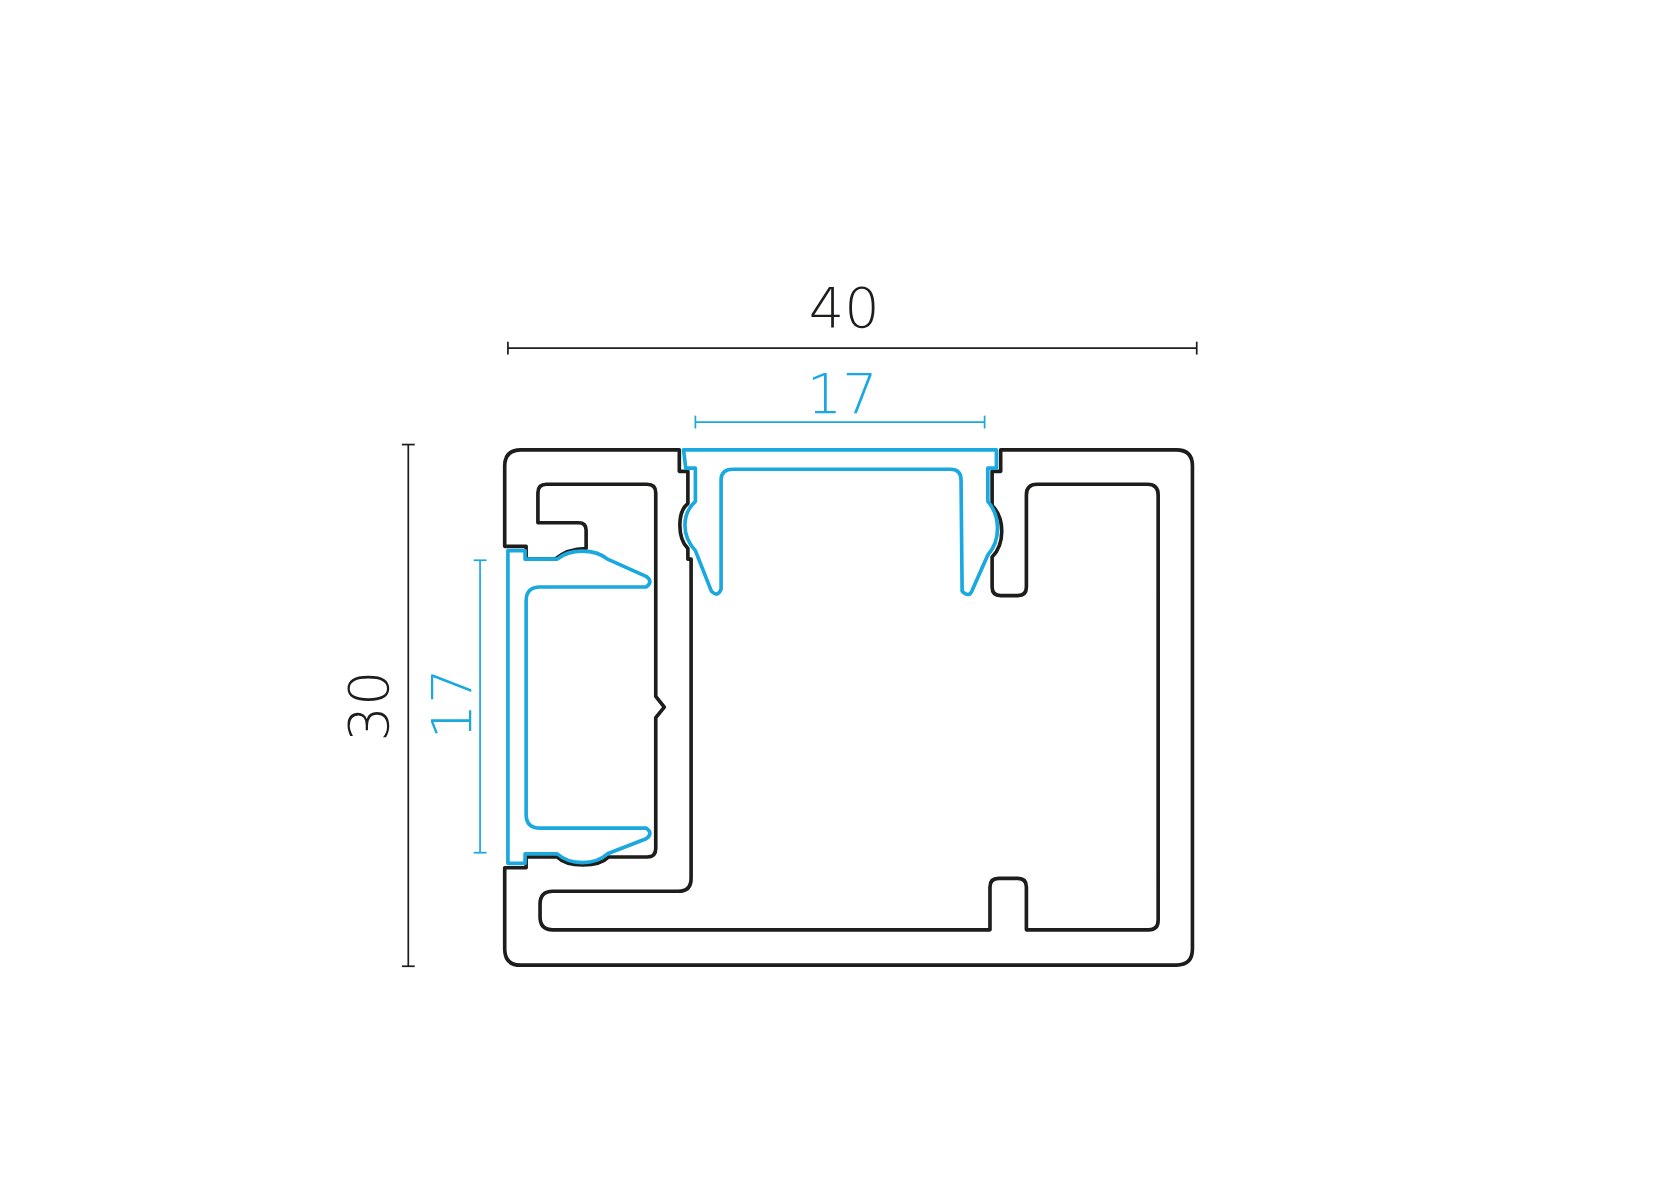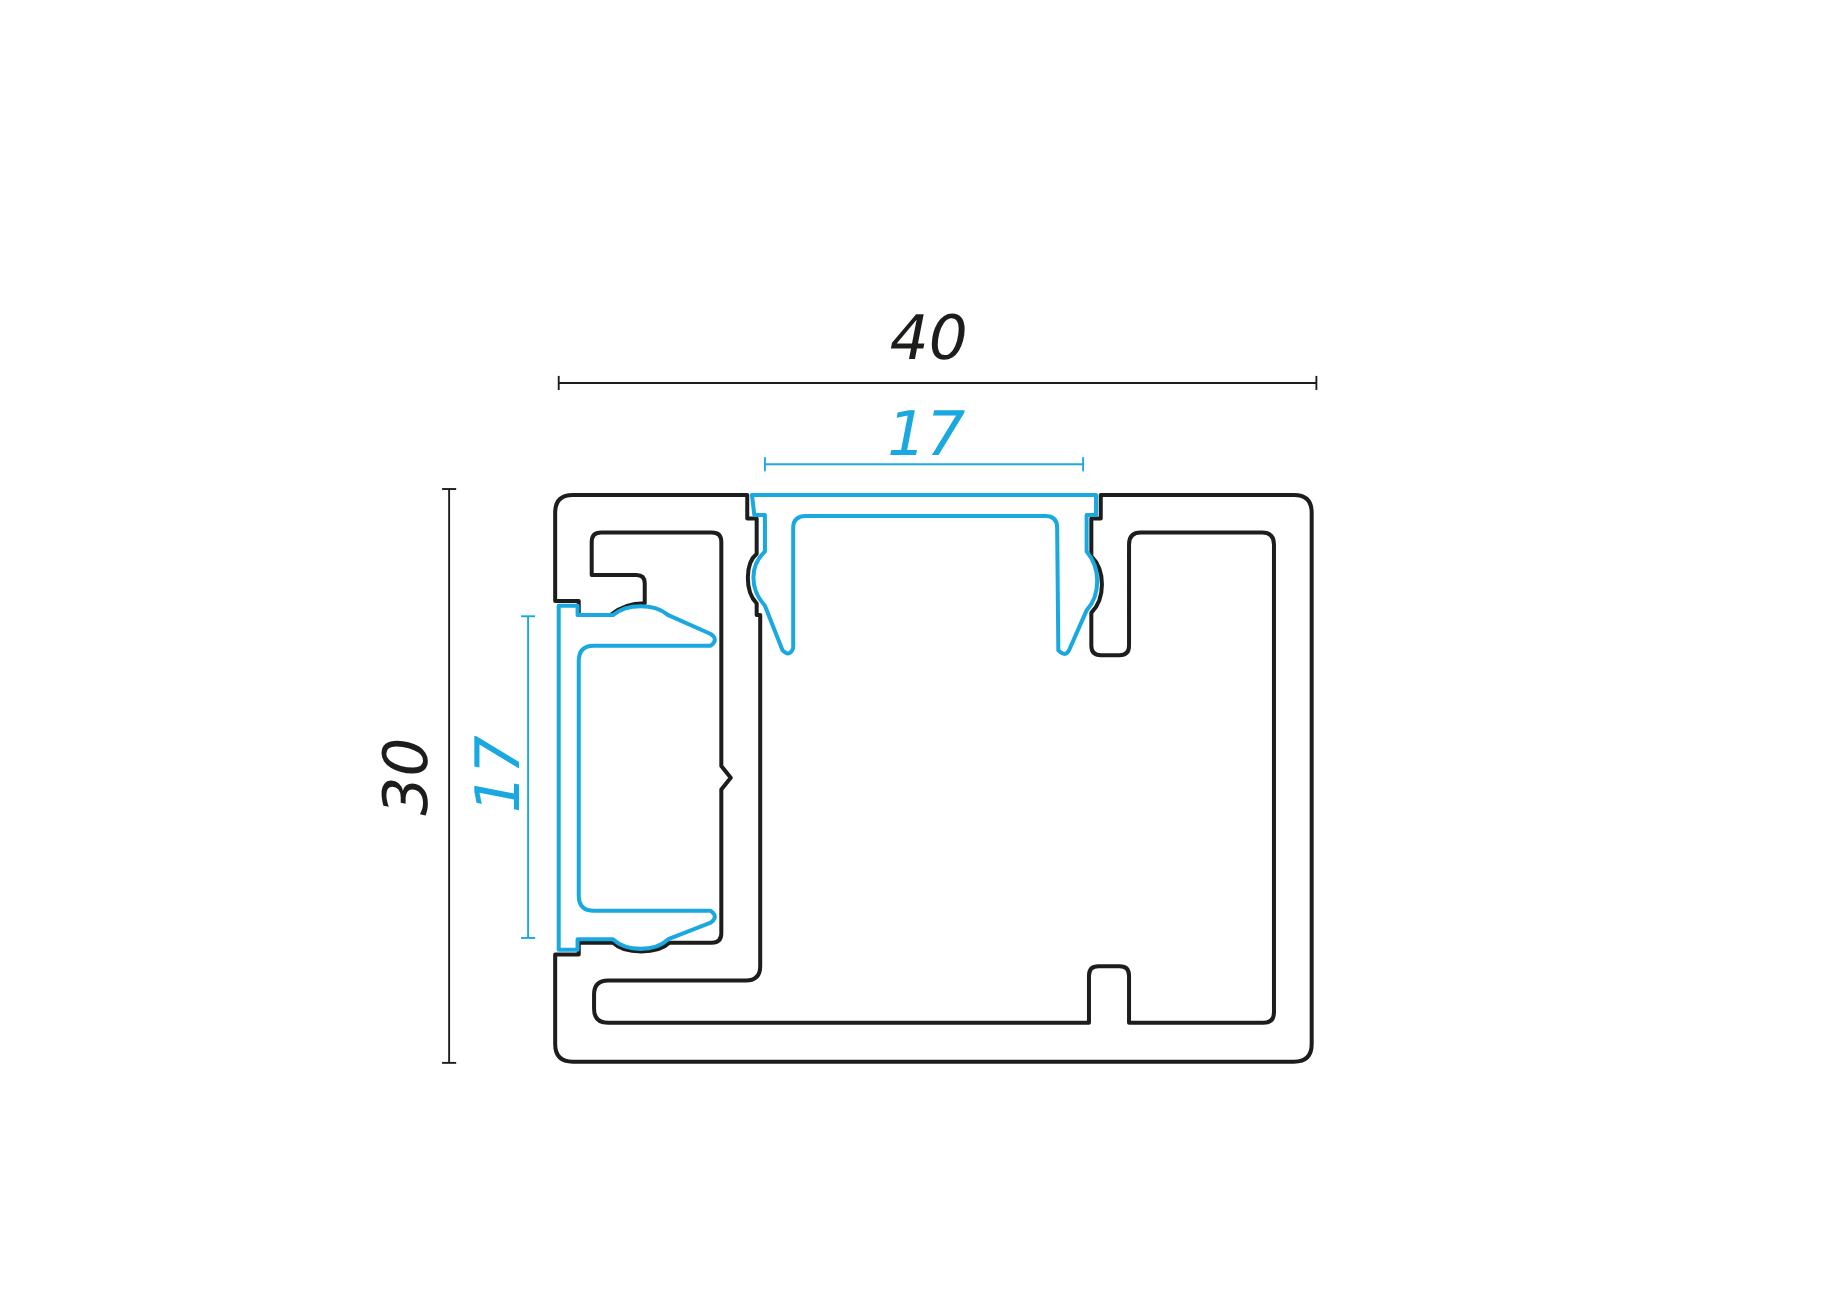--- a/index.html
+++ b/index.html
@@ -1,17 +1,17 @@
 <!DOCTYPE html>
 <html><head>
   <meta charset="utf-8">
   <style>
     html, body { margin: 0; padding: 0; background: #ffffff; }
     body { width: 1680px; height: 1188px; overflow: hidden; }
-    .canvas { position: relative; width: 1680px; height: 1188px; font-style: italic; }
+    .canvas { position: relative; width: 1680px; height: 1188px; }
     svg { position: absolute; left: 0; top: 0; width: 1680px; height: 1188px; }
     .dim-text { font-family: "DejaVu Sans", sans-serif; font-weight: 300; }
     .profile { fill: none; stroke: #1d1d1b; stroke-width: 3.4; stroke-linejoin: round; }
     .insert { fill: none; stroke: #1aa8e0; stroke-width: 3.4; stroke-linejoin: round; }
     .dim-black { stroke: #1d1d1b; stroke-width: 1.6; }
     .dim-blue { stroke: #1aa8e0; stroke-width: 1.6; }
   </style>
 </head>
 <body>
 

